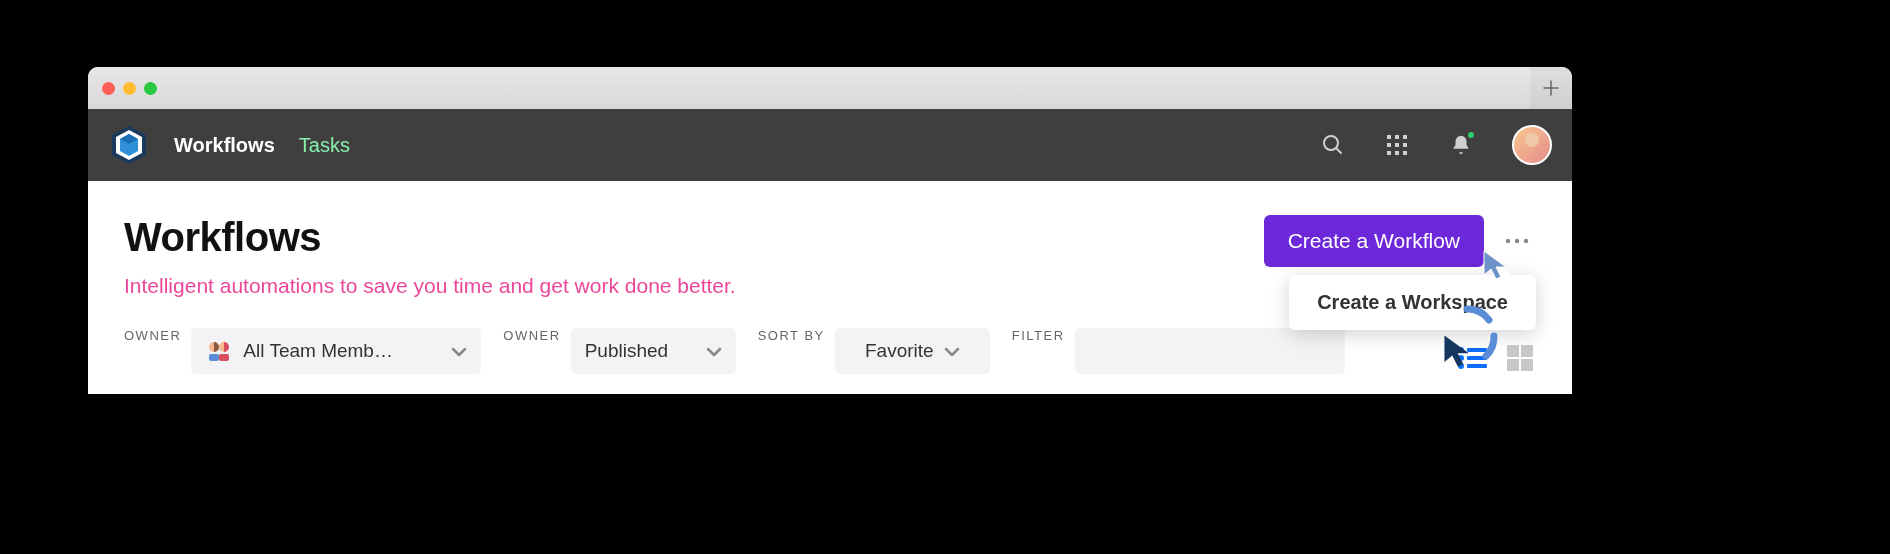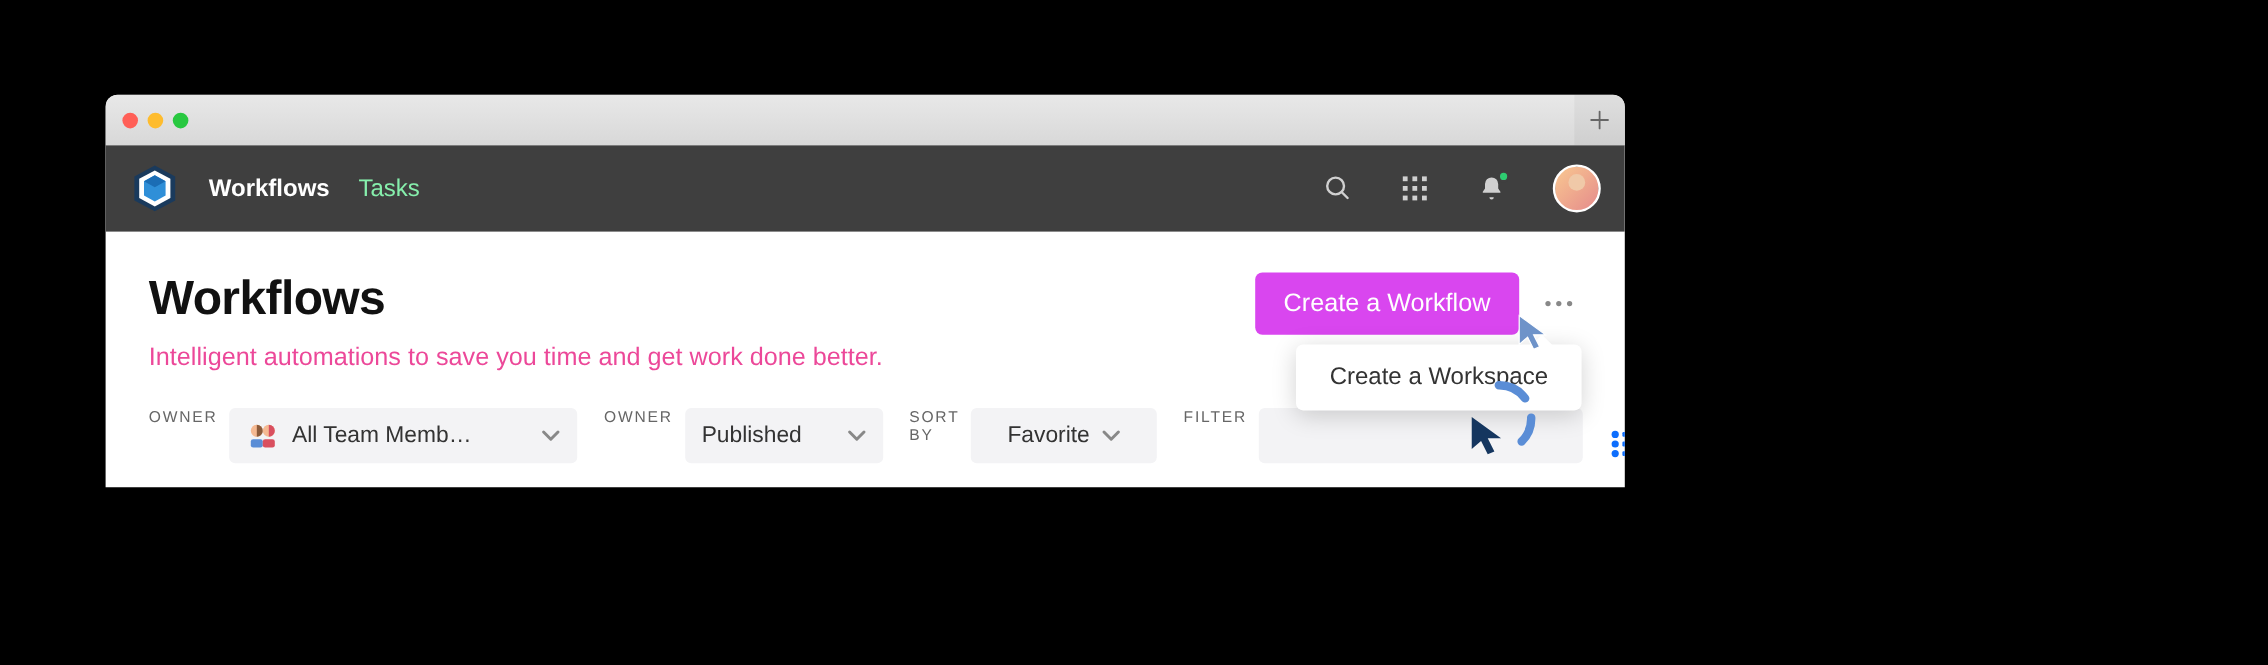--- a/index.html
+++ b/index.html
@@ -6,22 +6,22 @@
     body {
       font-family: -apple-system, BlinkMacSystemFont, "Segoe UI", Helvetica, Arial, sans-serif;
       background: #000;
       width: 1890px;
       height: 554px;
       overflow: hidden;
     }
     .window {
       position: absolute;
       left: 88px;
-      top: 79px;
-      width: 1266px;
+      top: 67px;
+      width: 1484px;
       background: #fff;
       border-radius: 10px 10px 0 0;
       overflow: hidden;
       box-shadow: 0 10px 40px rgba(0,0,0,0.3);
     }
     .title-bar {
       height: 42px;
       background: linear-gradient(to bottom, #e8e8e8, #d8d8d8);
       display: flex;
       align-items: center;
@@ -141,21 +141,21 @@
       font-size: 21px;
       color: #ec4899;
       margin-top: 14px;
     }
     .header-actions {
       display: flex;
       align-items: center;
       gap: 14px;
     }
     .primary-btn {
-      background: #d946ef;
+      background: #6d28d9;
       color: #fff;
       border: none;
       padding: 14px 24px;
       font-size: 21px;
       font-weight: 500;
       border-radius: 6px;
       cursor: pointer;
     }
     .more-btn {
       width: 38px;
@@ -185,20 +185,21 @@
       height: 0;
       border-left: 9px solid transparent;
       border-right: 9px solid transparent;
       border-bottom: 9px solid #fff;
     }
     .popover-item {
       padding: 10px 28px;
       font-size: 20px;
       color: #333;
       cursor: pointer;
+      font-weight: bold;
     }
     .filters {
       display: flex;
       gap: 22px;
       margin-top: 30px;
       align-items: flex-end;
     }
     .filter-group {
       display: flex;
       flex-direction: row;

